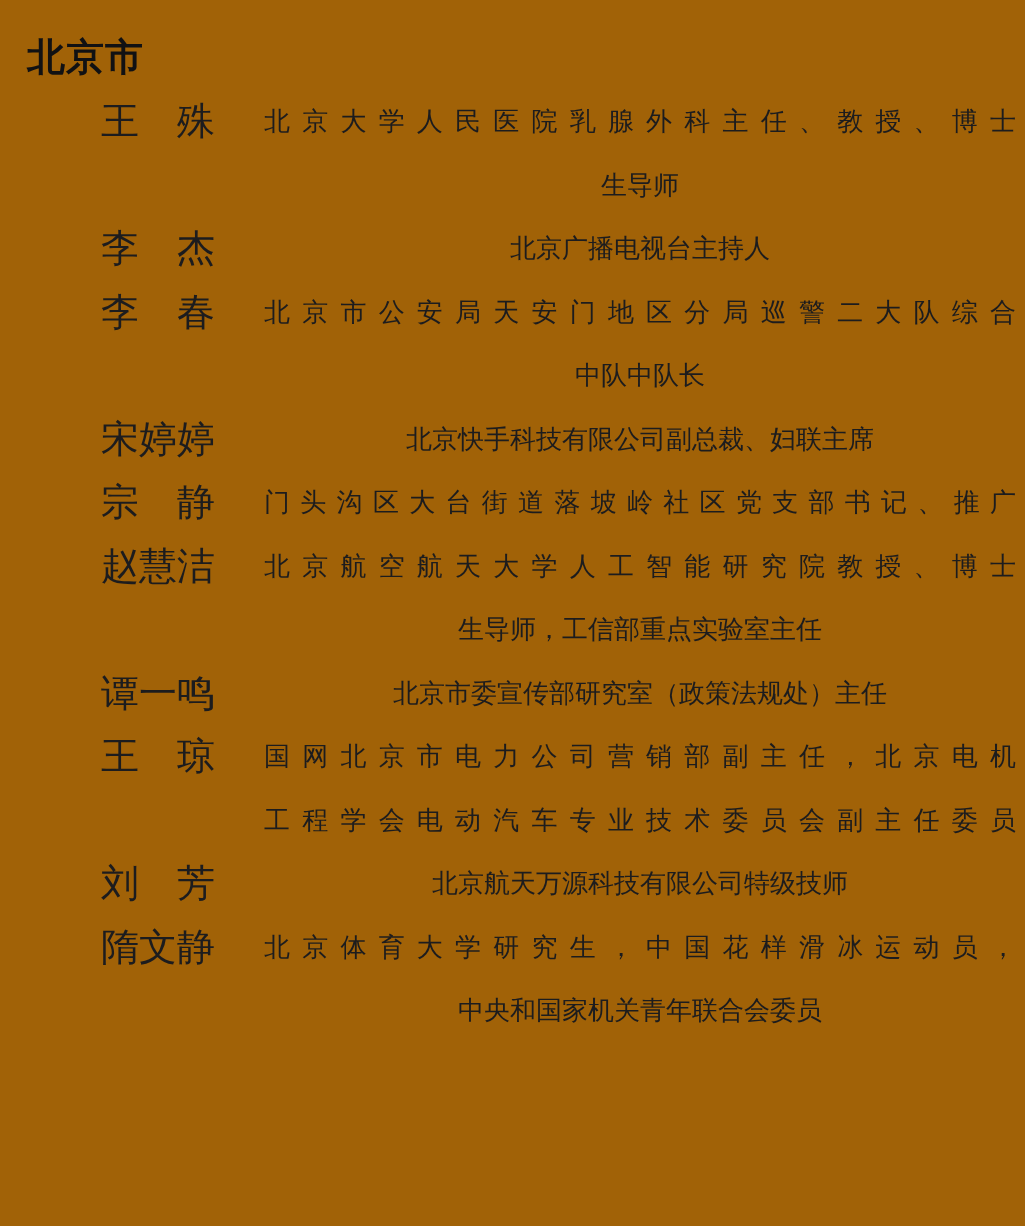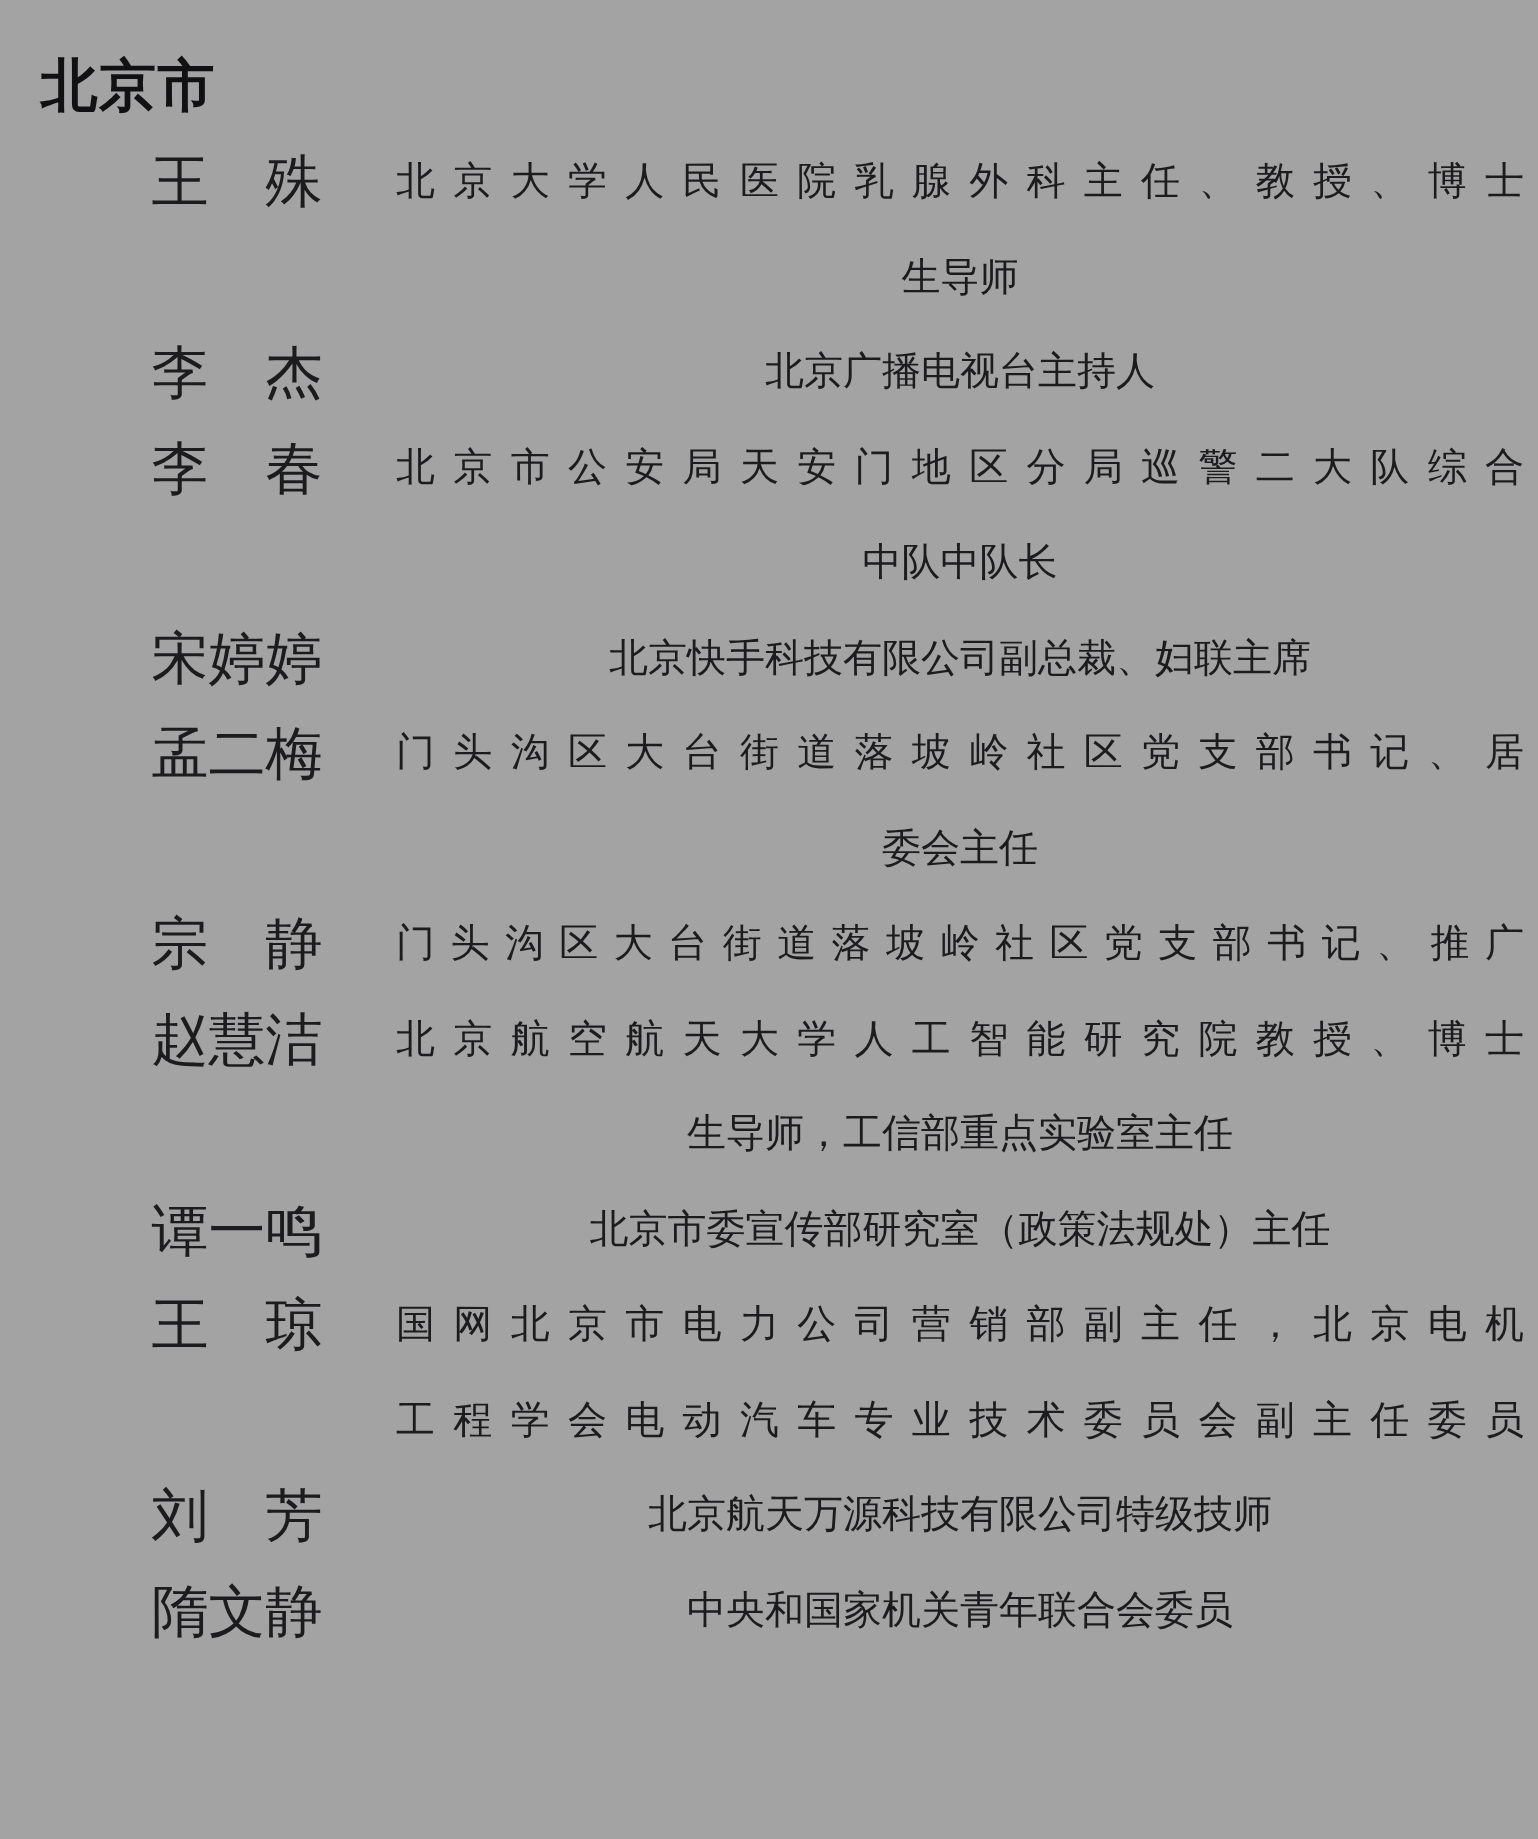--- a/index.html
+++ b/index.html
@@ -4,21 +4,21 @@
 <style>
   html, body {
     margin: 0;
     padding: 0;
     background: #ffffff;
   }
   .page {
     position: relative;
     width: 1025px;
     height: 1226px;
-    background: #a3a3a3;
+    background: #a16207;
     overflow: hidden;
     font-family: "DejaVu Sans", sans-serif;
     color: #1c1c1e;
   }
   .heading {
     position: absolute;
     left: 27px;
     top: 38px;
     margin: 0;
     font-size: 38px;
@@ -86,27 +86,20 @@
           <div class="dline">中队中队长</div>
         </div>
       </div>
       <div class="entry">
         <div class="name">宋婷婷</div>
         <div class="desc">
           <div class="dline">北京快手科技有限公司副总裁、妇联主席</div>
         </div>
       </div>
       <div class="entry">
-        <div class="name">孟二梅</div>
-        <div class="desc">
-          <div class="dline full">门头沟区大台街道落坡岭社区党支部书记、居</div>
-          <div class="dline">委会主任</div>
-        </div>
-      </div>
-      <div class="entry">
         <div class="name">宗　静</div>
         <div class="desc">
           <div class="dline full">门头沟区大台街道落坡岭社区党支部书记、推广</div>
         </div>
       </div>
       <div class="entry">
         <div class="name">赵慧洁</div>
         <div class="desc">
           <div class="dline full">北京航空航天大学人工智能研究院教授、博士</div>
           <div class="dline">生导师，工信部重点实验室主任</div>
@@ -127,17 +120,18 @@
       </div>
       <div class="entry">
         <div class="name">刘　芳</div>
         <div class="desc">
           <div class="dline">北京航天万源科技有限公司特级技师</div>
         </div>
       </div>
       <div class="entry">
         <div class="name">隋文静</div>
         <div class="desc">
+          <div class="dline full">北京体育大学研究生，中国花样滑冰运动员，</div>
           <div class="dline">中央和国家机关青年联合会委员</div>
         </div>
       </div>
     </div>
 </div>
 
 </body></html>

